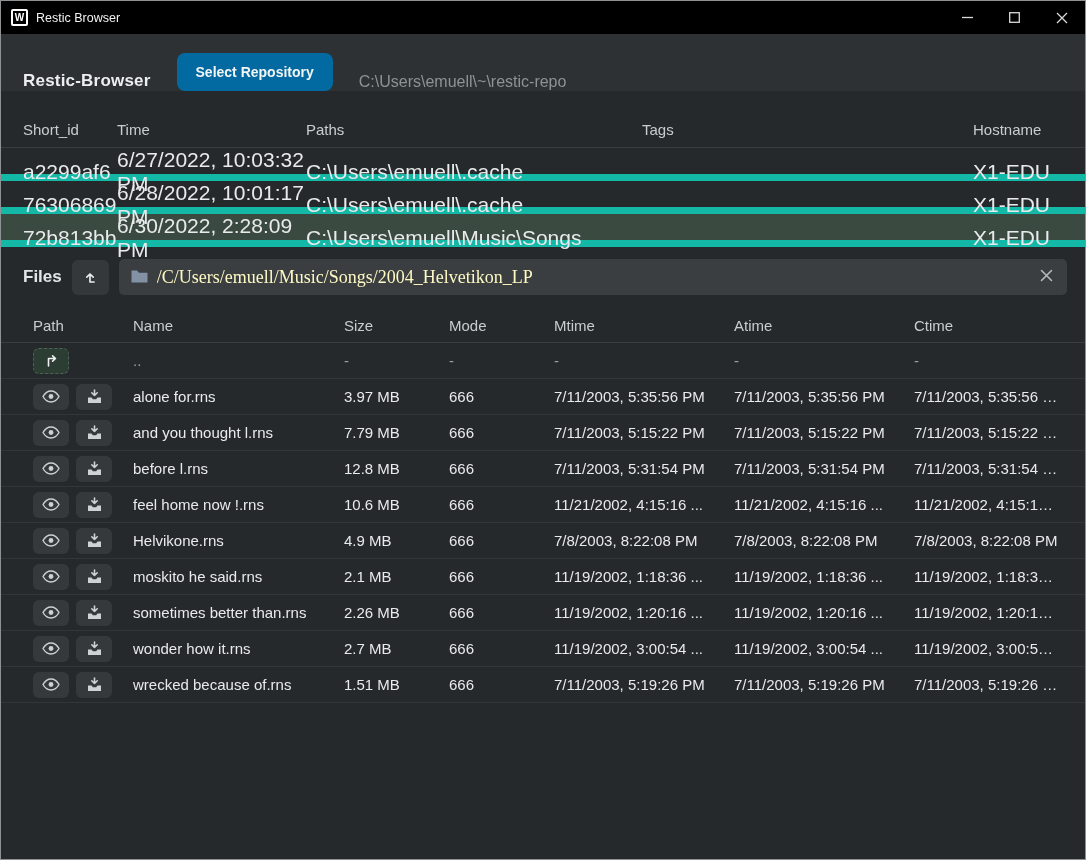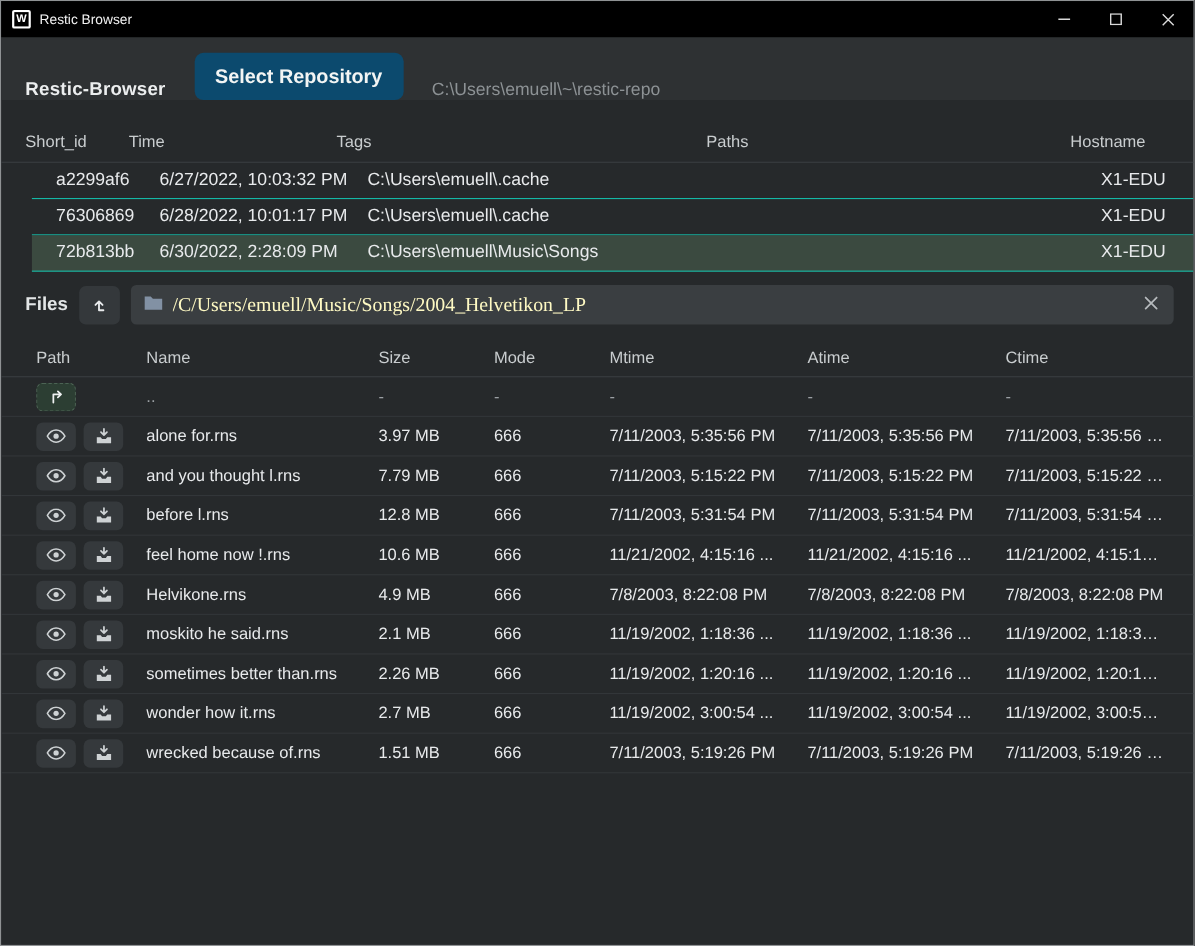--- a/index.html
+++ b/index.html
@@ -16,31 +16,31 @@
   .titlebar-left { display:flex; align-items:center; gap:8px; padding-left:10px; flex:1; }
   .wails-logo { width:17px; height:17px; background:#fff; display:flex; align-items:center; justify-content:center; border-radius:2px; }
   .wails-logo span { background:#000; color:#fff; font-size:10px; font-weight:bold; width:13px; height:13px; display:flex; align-items:center; justify-content:center; }
   .titlebar-title { font-size:12.5px; color:#f2f2f2; }
   .win-controls { display:flex; height:100%; }
   .win-btn { width:47px; height:100%; display:flex; align-items:center; justify-content:center; color:#d9d9d9; font-size:14px; cursor:default; }
   .win-btn svg { display:block; }
   
   .appheader { height:57px; background:#2e3133; display:flex; align-items:flex-end; padding:0 22px; }
   .app-title { font-size:17px; font-weight:bold; color:#eceeef; letter-spacing:.2px; }
-  .repo-btn { margin-left:26px; background:#0c4a6e; color:#f3f5f4; border:none; border-radius:8px;
-    padding:11px 19px; font-size:18px; font-weight:bold; font-family:inherit; cursor:pointer; }
+  .repo-btn { margin-left:26px; background:#0369a1; color:#f3f5f4; border:none; border-radius:8px;
+    padding:11px 19px; font-size:14px; font-weight:bold; font-family:inherit; cursor:pointer; }
   .repo-path { margin-left:26px; color:#8d9295; font-size:16px; }
   
   .section-title { font-size:17px; font-weight:bold; color:#e3e6e7; }
   .snapshots-title { padding:22px 22px 0; }
   
   .tbl-header { color:#c9cdcf; font-size:15px; }
   .snap-grid { display:grid; grid-template-columns:94px 189px 336px 331px 1fr; align-items:center; padding-left:22px; padding-right:14px; }
   .snap-head { height:36px; margin-top:21px; border-bottom:1px solid #3a3e41; }
-  .snap-row { height:33px; border-bottom:1px solid #14b8a6; font-size:16px;margin-left:28px; }
+  .snap-row { height:33px; border-bottom:7px solid #14b8a6; font-size:21px; }
   .snap-row.selected { background:#3b4a40; }
   .files-bar { display:flex; align-items:center; gap:10px; padding:11px 18px 10px 22px; margin-top:1px; }
   .upbtn { width:37px; height:35px; background:#34383b; border:none; border-radius:6px; display:flex; align-items:center; justify-content:center; cursor:pointer; }
   .pathbox { flex:1; height:36px; background:#3a3e41; border-radius:5px; display:flex; align-items:center; padding:0 12px; gap:9px; }
   .pathbox input { flex:1; background:transparent; border:none; outline:none; color:#fef9c3; font-size:18px; font-family:Liberation Serif, serif; }
   .clear-x { color:#b6babd; font-size:17px; background:none; border:none; cursor:pointer; padding:0 2px; font-family:inherit; }
   .files-grid { display:grid; grid-template-columns:100px 211px 105px 105px 180px 180px 1fr; align-items:center; padding-left:32px; padding-right:16px; }
   .files-head { height:34px; margin-top:4px; border-bottom:1px solid #3a3e41; }
   .file-row { height:36px; border-bottom:1px solid #323639; font-size:15px; white-space:nowrap; }
   .file-row .cell { overflow:hidden; text-overflow:ellipsis; padding-right:8px; }
@@ -84,22 +84,22 @@
   <div class="appheader">
     <span class="app-title">Restic-Browser</span>
     <button class="repo-btn">Select Repository</button>
     <span class="repo-path">C:\Users\emuell\~\restic-repo</span>
   </div>
 
 
   <div class="snap-grid snap-head tbl-header">
     <span>Short_id</span>
     <span>Time</span>
+    <span>Paths</span>
     <span>Tags</span>
-    <span>Paths</span>
     <span>Hostname</span>
   </div>
 
   <div>
 
       <div class="snap-grid snap-row">
         <span class="cell">a2299af6</span>
         <span class="cell">6/27/2022, 10:03:32 PM</span>
         <span class="cell">C:\Users\emuell\.cache</span>
         <span class="cell"></span>

